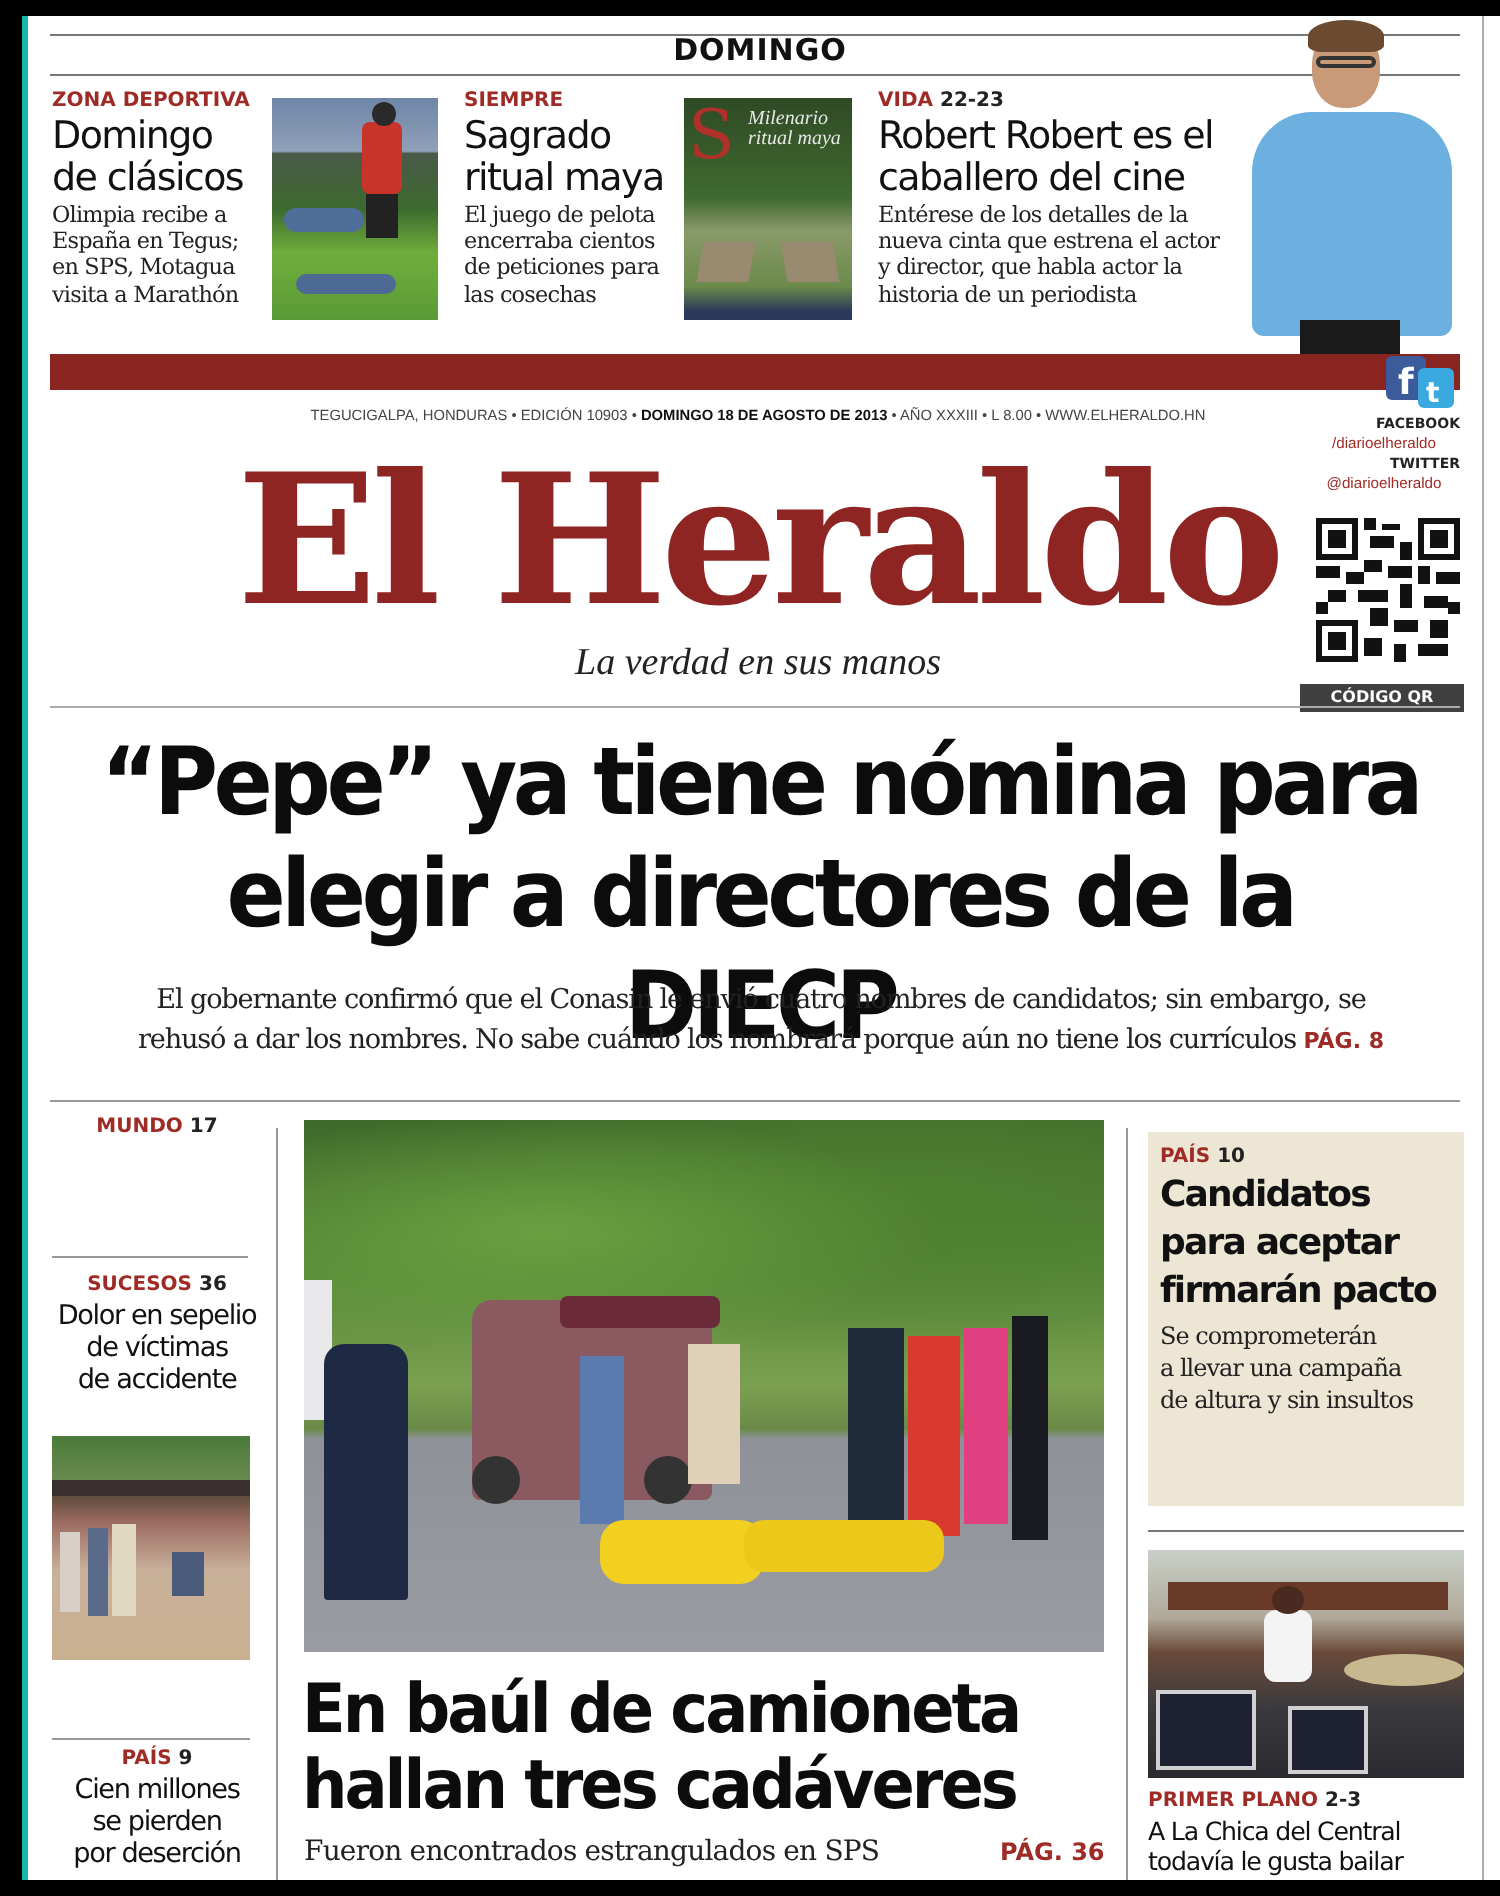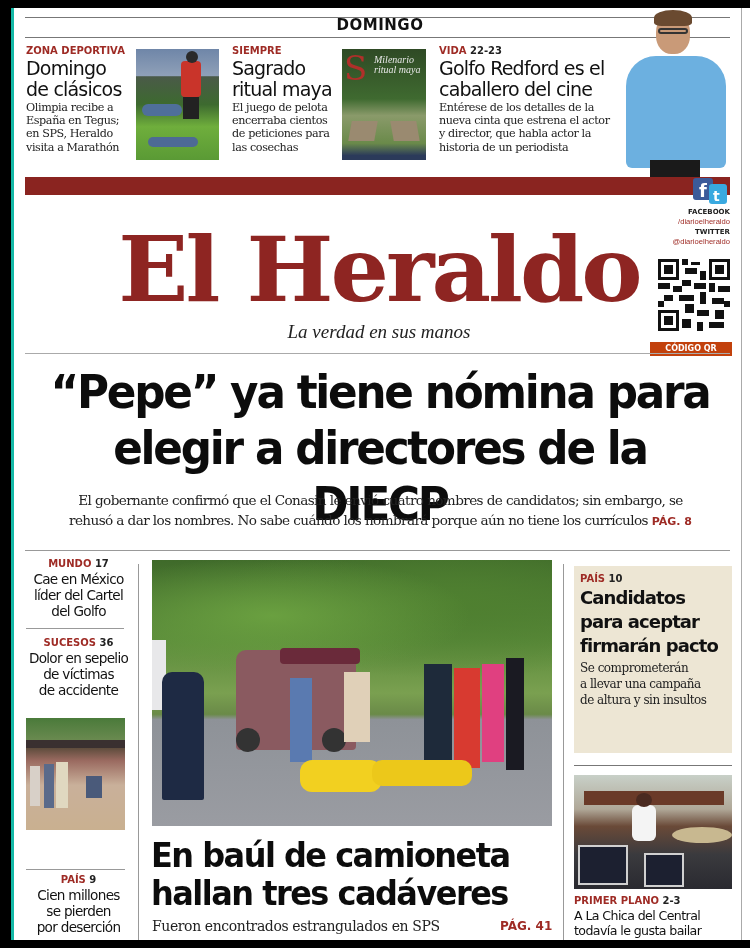--- a/index.html
+++ b/index.html
@@ -25,29 +25,29 @@
   .teaser .t-body { font-size: 11.2px; line-height: 13.2px; letter-spacing: -0.4px; margin-top: 1px; }
 
   .thumb { position: absolute; overflow: hidden; }
 
   .red-bar { left: 11px; top: 169px; width: 705px; height: 18px; background: #8a2420; }
   .social { left: 677px; top: 168px; width: 40px; height: 30px; }
   .dateline { left: 0; width: 730px; top: 195px; text-align: center; font-size: 7.4px; color: #444; letter-spacing: 0; }
   .dateline b { color: #111; }
   .social-text { left: 640px; top: 199px; width: 76px; text-align: right; font-size: 7.6px; line-height: 10px; }
   .social-text .lbl { color: #222; font-weight: bold; font-family: "DejaVu Sans", sans-serif; font-size: 7px; }
-  .social-text .h { color: #9e2b25; }
+  .social-text .h { color: #9e2b25; text-align: center; }
 
   .masthead { left: 100px; top: 212px; width: 530px; text-align: center;
     font-family: "DejaVu Serif", serif; font-weight: bold; color: #8e2522;
     font-size: 92px; line-height: 100px; letter-spacing: -3px; transform: scaleY(0.98); }
   .tagline { left: 130px; top: 313px; width: 470px; text-align: center;
     font-family: "Liberation Serif", serif; font-style: italic; font-size: 19px; color: #222; }
   .qr { left: 644px; top: 251px; width: 72px; height: 72px; }
-  .qr-label { left: 636px; top: 334px; width: 82px; height: 14px; background: #c2410c; color: #fff;
+  .qr-label { left: 636px; top: 334px; width: 82px; height: 14px; background: #404040; color: #fff;
     font-family: "DejaVu Sans", sans-serif; font-weight: bold; font-size: 8px; text-align: center; line-height: 14px; }
   .mast-rule { left: 11px; top: 345px; width: 705px; height: 1px; background: #aaa; }
 
   .lead { left: 0; width: 732px; top: 356px; text-align: center;
     font-family: "DejaVu Sans", sans-serif; font-weight: bold; font-size: 47px; line-height: 56px;
     letter-spacing: -2.4px; color: #0c0c0c; transform: scaleX(0.93); transform-origin: center; }
   .lead-sub { left: 14px; width: 705px; top: 482px; text-align: center;
     font-family: "DejaVu Serif", serif; font-size: 13.6px; line-height: 20px; color: #222; letter-spacing: -0.6px; }
   .pag { font-family: "DejaVu Sans", sans-serif; font-weight: bold; color: #9e2b25; font-size: 11px; letter-spacing: 0; }
   .lead-rule { left: 11px; top: 542px; width: 705px; height: 1px; background: #999; }
@@ -79,21 +79,21 @@
 
   <div class="abs teaser" style="left:12px; top:37px; width:112px;">
     <div class="kicker">ZONA DEPORTIVA</div>
     <div class="hl t-head">
       <div>Domingo</div>
       <div>de clásicos</div>
     </div>
     <div class="serif t-body">
       <div>Olimpia recibe a</div>
       <div>España en Tegus;</div>
-      <div>en SPS, Heraldo</div>
+      <div>en SPS, Motagua</div>
       <div>visita a Marathón</div>
     </div>
   </div>
   <div class="thumb" style="left:122px; top:41px; width:83px; height:111px; background:linear-gradient(180deg,#6f86a8 0%,#8fa0b8 24%,#4a5a48 25%,#3d6a2f 50%,#6fae3c 70%,#5a9a35 100%);">
     <div class="abs" style="left:45px; top:12px; width:20px; height:36px; background:#c9342a; border-radius:4px;"></div>
     <div class="abs" style="left:50px; top:2px; width:12px; height:12px; background:#2a2a2a; border-radius:50%;"></div>
     <div class="abs" style="left:47px; top:48px; width:16px; height:22px; background:#222;"></div>
     <div class="abs" style="left:6px; top:55px; width:40px; height:12px; background:#4f6f9a; border-radius:6px;"></div>
     <div class="abs" style="left:12px; top:88px; width:50px; height:10px; background:#4d6a95; border-radius:5px;"></div>
   </div>
@@ -117,21 +117,21 @@
       <div>Milenario</div>
       <div>ritual maya</div>
     </div>
     <div class="abs" style="left:8px; top:72px; width:26px; height:20px; background:#9a8a70; transform:skewX(-10deg);"></div>
     <div class="abs" style="left:50px; top:72px; width:26px; height:20px; background:#9a8a70; transform:skewX(10deg);"></div>
   </div>
 
   <div class="abs teaser" style="left:425px; top:37px; width:200px;">
     <div class="kicker"><span>VIDA</span> <span class="num">22-23</span></div>
     <div class="hl t-head">
-      <div>Golfo Redford es el</div>
+      <div>Robert Robert es el</div>
       <div>caballero del cine</div>
     </div>
     <div class="serif t-body">
       <div>Entérese de los detalles de la</div>
       <div>nueva cinta que estrena el actor</div>
       <div>y director, que habla actor la</div>
       <div>historia de un periodista</div>
     </div>
   </div>
   <div class="thumb" style="left:606px; top:2px; width:114px; height:168px;">
@@ -145,20 +145,23 @@
   <div class="abs red-bar"></div>
   <div class="abs social">
     <svg width="40" height="30" viewBox="0 0 40 30">
       <rect x="2" y="2" width="20" height="22" rx="3" fill="#3b5b9a"></rect>
       <text x="8" y="21" font-family="DejaVu Sans" font-weight="bold" font-size="18" fill="#fff">f</text>
       <rect x="18" y="8" width="18" height="20" rx="3" fill="#39a9e0"></rect>
       <text x="22" y="25" font-family="DejaVu Sans" font-weight="bold" font-size="14" fill="#fff">t</text>
     </svg>
   </div>
 
+  <div class="abs dateline">
+    <span>TEGUCIGALPA, HONDURAS • EDICIÓN 10903 • </span><b>DOMINGO 18 DE AGOSTO DE 2013</b><span> • AÑO XXXIII • L 8.00 • WWW.ELHERALDO.HN</span>
+  </div>
 
   <div class="abs social-text">
     <div class="lbl">FACEBOOK</div>
     <div class="h">/diarioelheraldo</div>
     <div class="lbl">TWITTER</div>
     <div class="h">@diarioelheraldo</div>
   </div>
 
   <div class="abs masthead">El Heraldo</div>
   <div class="abs tagline">La verdad en sus manos</div>
@@ -209,25 +212,20 @@
     <div>elegir a directores de la DIECP</div>
   </div>
   <div class="abs lead-sub">
     <div>El gobernante confirmó que el Conasin le envió cuatro nombres de candidatos; sin embargo, se</div>
     <div><span>rehusó a dar los nombres. No sabe cuándo los nombrará porque aún no tiene los currículos </span><span class="pag">PÁG. 8</span></div>
   </div>
   <div class="abs lead-rule"></div>
 
   <div class="abs lcol" style="top:550px;">
     <div class="kicker"><span>MUNDO</span> <span class="num">17</span></div>
-    <div class="hl t-head">
-      <div>Cae en México</div>
-      <div>líder del Cartel</div>
-      <div>del Golfo</div>
-    </div>
   </div>
   <div class="rule" style="left:12px; top:620px; width:98px; background:#999;"></div>
 
   <div class="abs lcol" style="top:629px;">
     <div class="kicker"><span>SUCESOS</span> <span class="num">36</span></div>
     <div class="hl t-head">
       <div>Dolor en sepelio</div>
       <div>de víctimas</div>
       <div>de accidente</div>
     </div>
@@ -268,21 +266,21 @@
     <div class="abs" style="left:354px; top:98px; width:18px; height:112px; background:#1a1a22;"></div>
     <div class="abs" style="left:148px; top:200px; width:82px; height:32px; background:#f2d020; border-radius:12px;"></div>
     <div class="abs" style="left:220px; top:200px; width:100px; height:26px; background:#ecc81a; border-radius:10px;"></div>
   </div>
 
   <div class="abs big2">
     <div>En baúl de camioneta</div>
     <div>hallan tres cadáveres</div>
   </div>
   <div class="abs big2-sub">Fueron encontrados estrangulados en SPS</div>
-  <div class="abs pag big2-pag">PÁG. 41</div>
+  <div class="abs pag big2-pag">PÁG. 36</div>
 
   <div class="vsep" style="left:549px; top:556px; height:376px;"></div>
 
   <div class="abs rbox">
     <div class="kicker"><span>PAÍS</span> <span class="num">10</span></div>
     <div class="t-head">
       <div>Candidatos</div>
       <div>para aceptar</div>
       <div>firmarán pacto</div>
     </div>

